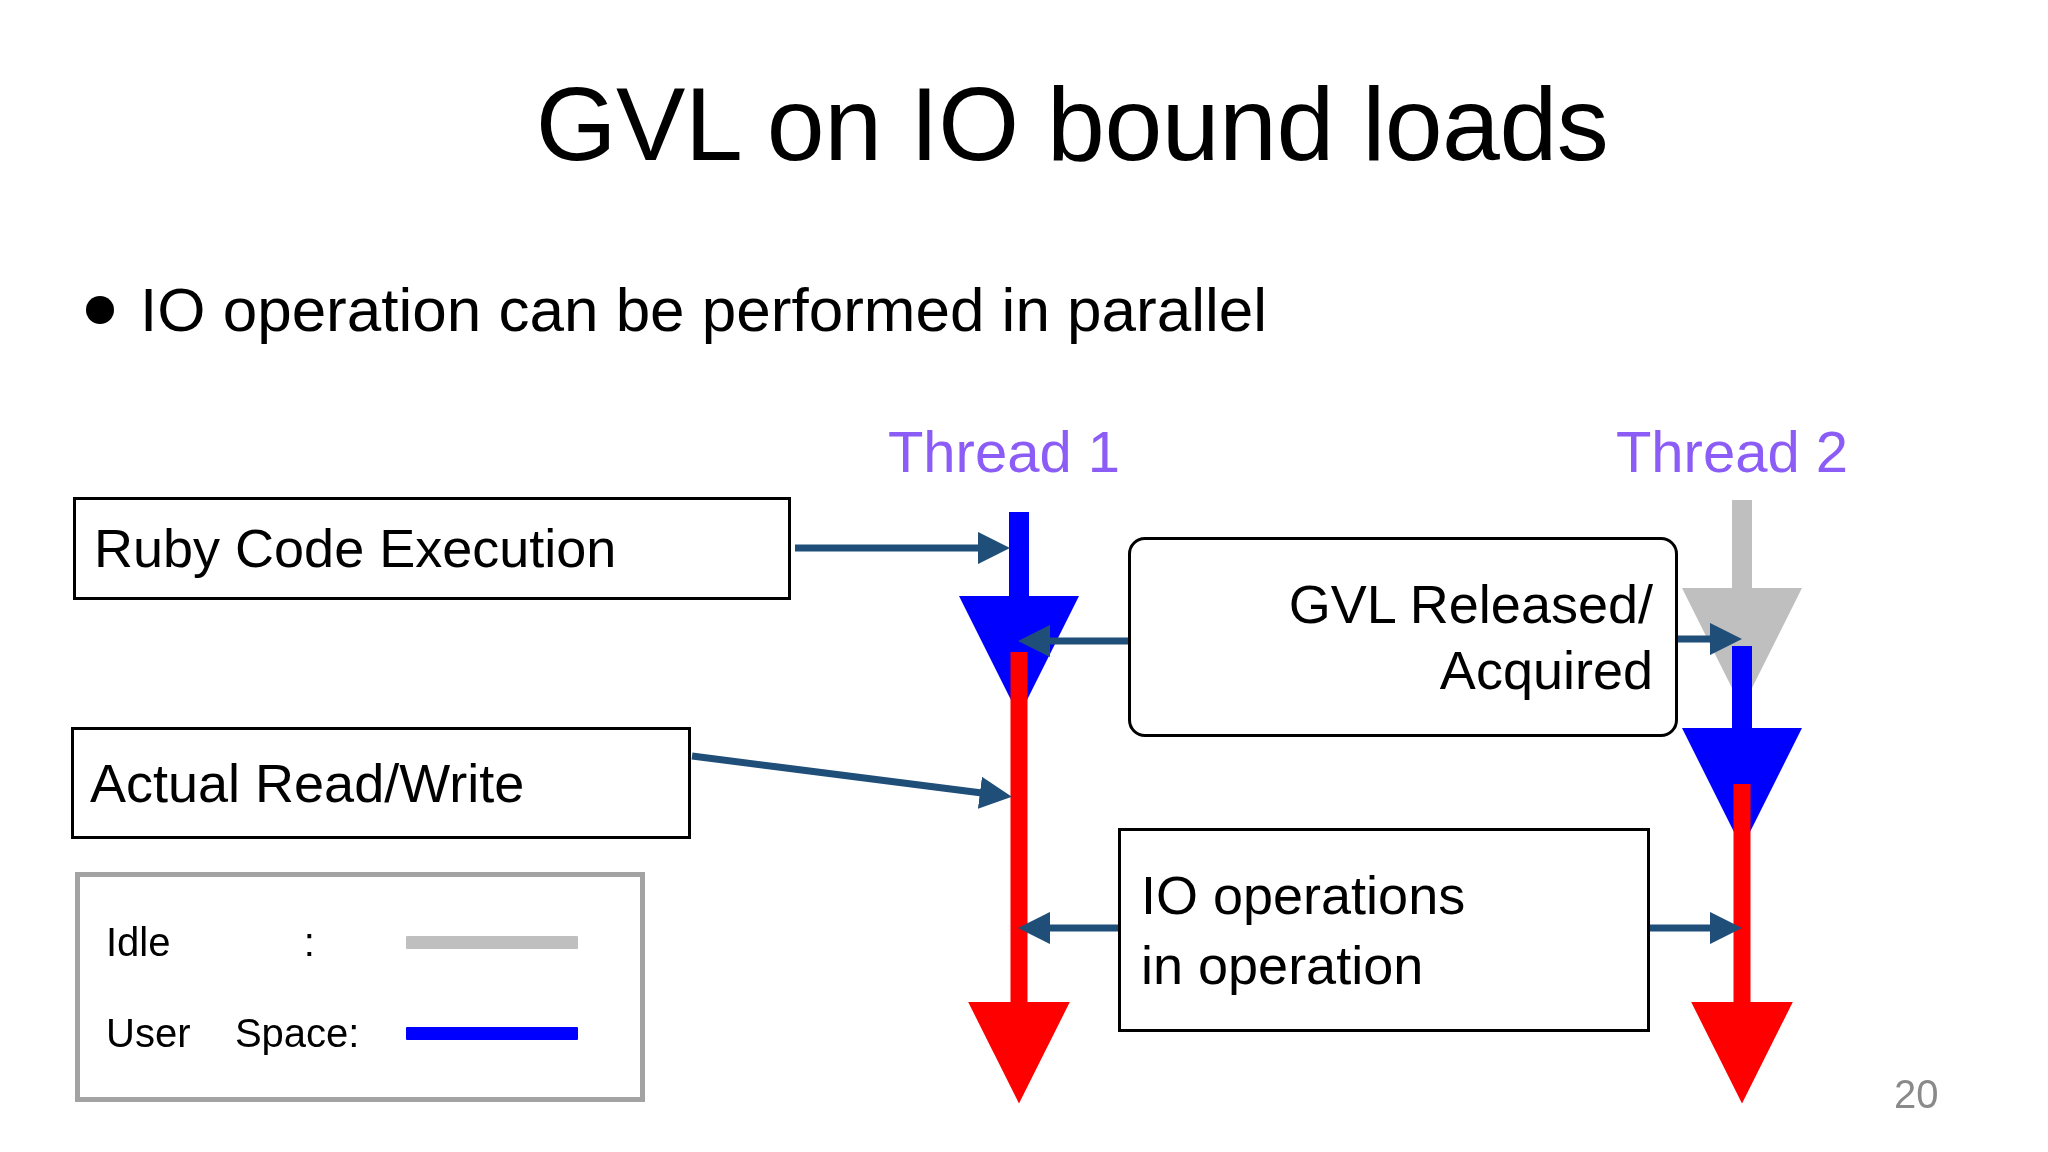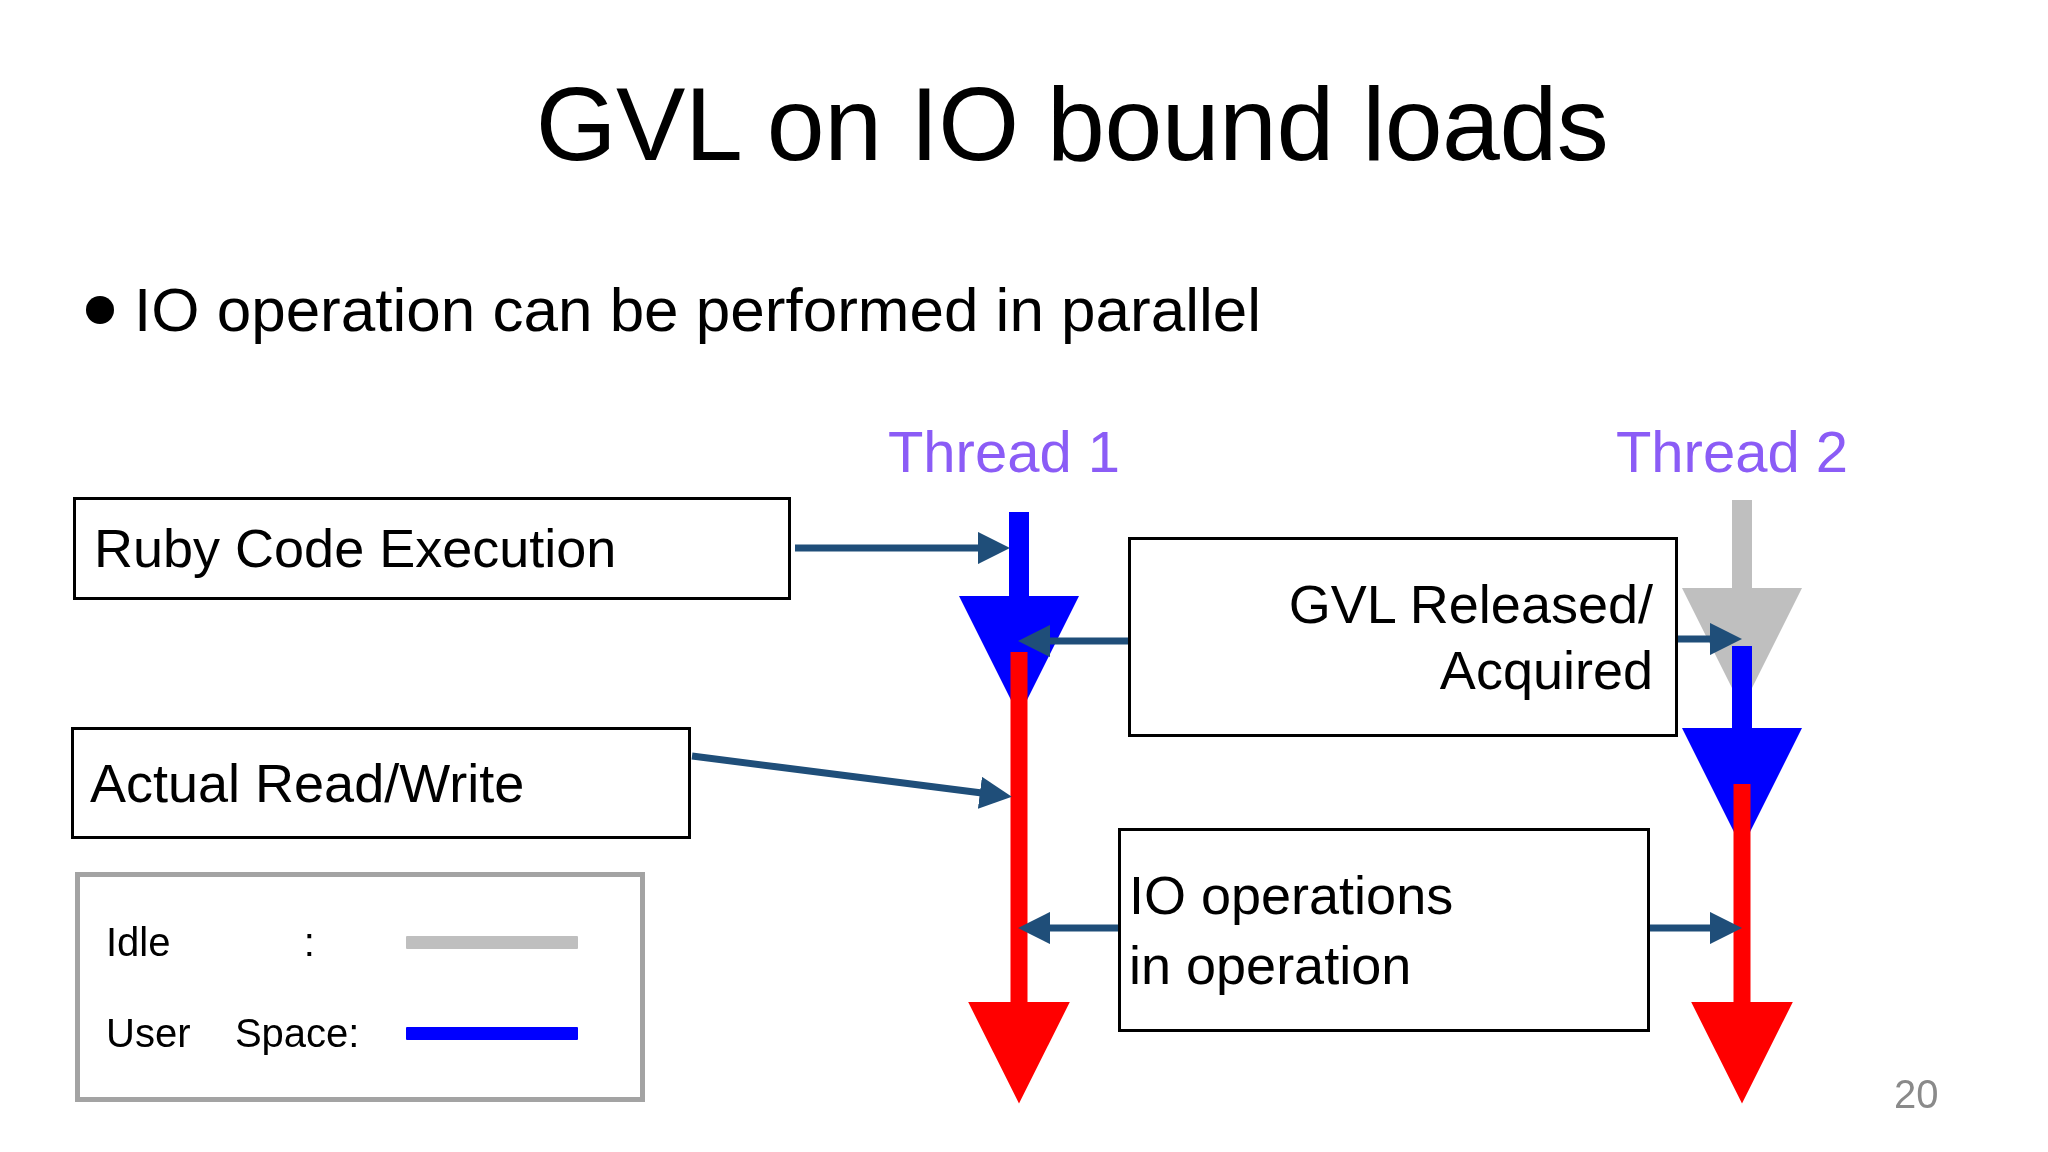--- a/index.html
+++ b/index.html
@@ -34,21 +34,21 @@
     padding-left: 48px;
   }
 
   
   #bullet-row {
     position: absolute;
     left: 86px;
     top: 276px;
     display: flex;
     align-items: center;
-    gap: 20px;
+    gap: 26px;
   }
   #bullet-marker {
     width: 28px;
     height: 28px;
     border-radius: 50%;
     background: #000000;
     flex: 0 0 auto;
   }
   #bullet-text {
     font-size: 62px;
@@ -88,28 +88,29 @@
   }
   #box-gvl {
     left: 1128px;
     top: 537px;
     width: 550px;
     height: 200px;
     text-align: right;
     padding-right: 22px;
     justify-content: center;
     gap: 6px;
+    border-radius: 17px;
   }
   #box-io-parallel {
     left: 1118px;
     top: 828px;
     width: 532px;
     height: 204px;
     text-align: left;
-    padding-left: 8px;
+    padding-left: 20px;
     justify-content: center;
     gap: 10px;
   }
 
   
   .thread-header {
     position: absolute;
     font-size: 58px;
     color: #8b5cf6;
     white-space: nowrap;

